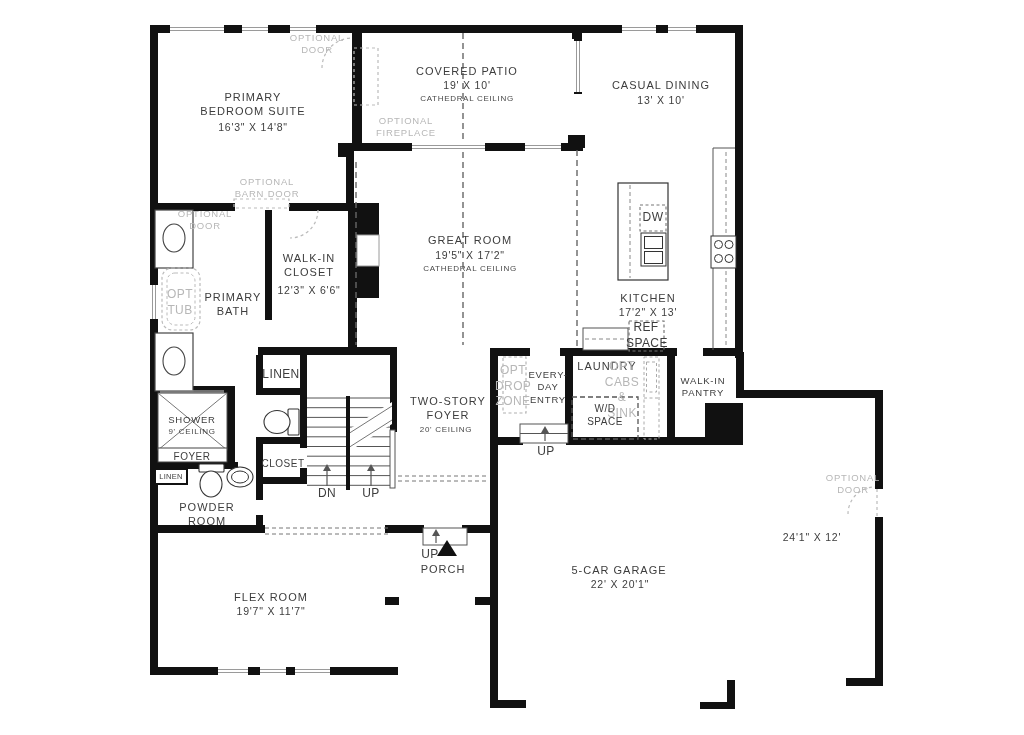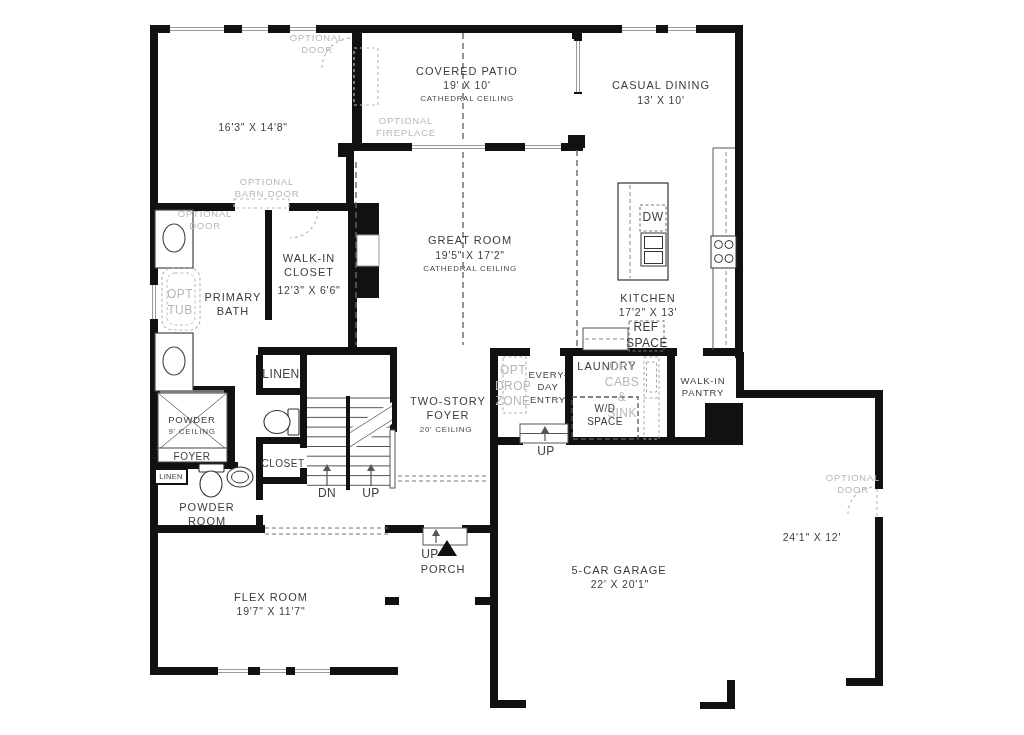--- a/index.html
+++ b/index.html
@@ -290,20 +290,21 @@
       <rect x="346" y="396" width="4" height="94" fill="#111"></rect>
       <rect x="390" y="430" width="5" height="58" fill="#fff" stroke="#555" stroke-width="1"></rect>
       <path d="M327,486 V468" stroke="#555" stroke-width="1.2"></path>
       <polygon points="327,464 323,471 331,471" fill="#555"></polygon>
       <path d="M371,486 V468" stroke="#555" stroke-width="1.2"></path>
       <polygon points="371,464 367,471 375,471" fill="#555"></polygon>
     </g>
   </g>
 </svg>
 
+<div class="lbl nm w" style="left:253px;top:104px;width:106px">PRIMARY BEDROOM SUITE</div>
 <div class="lbl dm" style="left:253px;top:128px">16'3" X 14'8"</div>
 
 <div class="lbl md gray w" style="left:317px;top:44px;width:62px">OPTIONAL DOOR</div>
 
 <div class="lbl nm" style="left:467px;top:71px">COVERED PATIO</div>
 <div class="lbl dm" style="left:467px;top:86px">19' X 10'</div>
 <div class="lbl nt" style="left:467px;top:99px">CATHEDRAL CEILING</div>
 
 <div class="lbl md gray w" style="left:406px;top:127px;width:66px">OPTIONAL FIREPLACE</div>
 
@@ -337,21 +338,21 @@
 
 <div class="lbl xs gray w" style="left:513px;top:386px;width:36px">OPT DROP ZONE</div>
 <div class="lbl md w" style="left:548px;top:388px;width:48px">EVERY-DAY ENTRY</div>
 
 <div class="lbl nm w" style="left:448px;top:408px;width:95px">TWO-STORY FOYER</div>
 <div class="lbl nt" style="left:446px;top:430px">20' CEILING</div>
 
 <div class="lbl xs" style="left:281px;top:375px">LINEN</div>
 <div class="lbl sm" style="left:283px;top:463px">CLOSET</div>
 
-<div class="lbl md w" style="left:192px;top:420px;width:60px">POWDER</div>
+<div class="lbl md w" style="left:192px;top:420px;width:60px">SHOWER</div>
 <div class="lbl nt" style="left:192px;top:432px">9' CEILING</div>
 <div class="lbl sm" style="left:192px;top:456px">FOYER</div>
 
 <div class="lbl xxs" style="left:171px;top:477px">LINEN</div>
 <div class="lbl nm w" style="left:207px;top:514px;width:70px">POWDER ROOM</div>
 
 <div class="lbl xs" style="left:327px;top:494px">DN</div>
 <div class="lbl xs" style="left:371px;top:494px">UP</div>
 <div class="lbl xs" style="left:546px;top:452px">UP</div>
 

